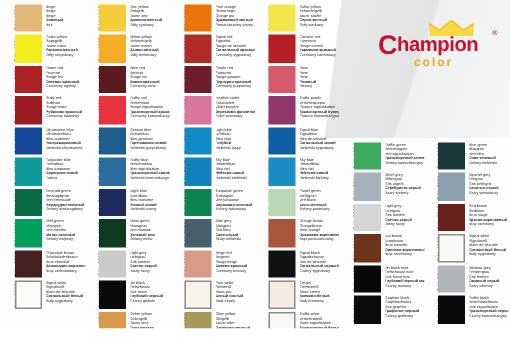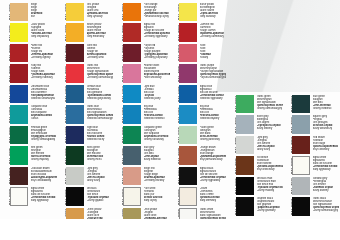--- a/index.html
+++ b/index.html
@@ -107,20 +107,30 @@
 </head>
 <body>
 
 <div id="sheet">
 
   <div id="header-band">
     <div class="slab"></div>
     <div class="slab2"></div>
   </div>
 
+  <div id="logo">
+    <svg id="crown" viewBox="0 0 60 24">
+      <path d="M2 22 L0 4 L14 13 L30 0 L46 13 L60 4 L58 22 Z" fill="#f4c21c"></path>
+      <path d="M3 22 L1.6 8 L14 15.5 L30 3 L46 15.5 L58.4 8 L57 22 Z" fill="#fbd94a"></path>
+    </svg>
+    <div id="logo-swoosh"></div>
+    <div id="logo-word"><span class="cap">C</span><span>hampion</span></div>
+    <div id="reg-mark">®</div>
+    <div id="logo-sub">color</div>
+  </div>
 
   <div id="grid">
       <div class="col" style="left: 2px; top: 3px;">
         <div class="cell">
           <div class="ral-label">
             <span>RAL 1001</span>
           </div>
           <div class="swatch" style="background: rgb(227, 183, 120);"></div>
           <div class="names">
             <span class="nm">Beige</span>

